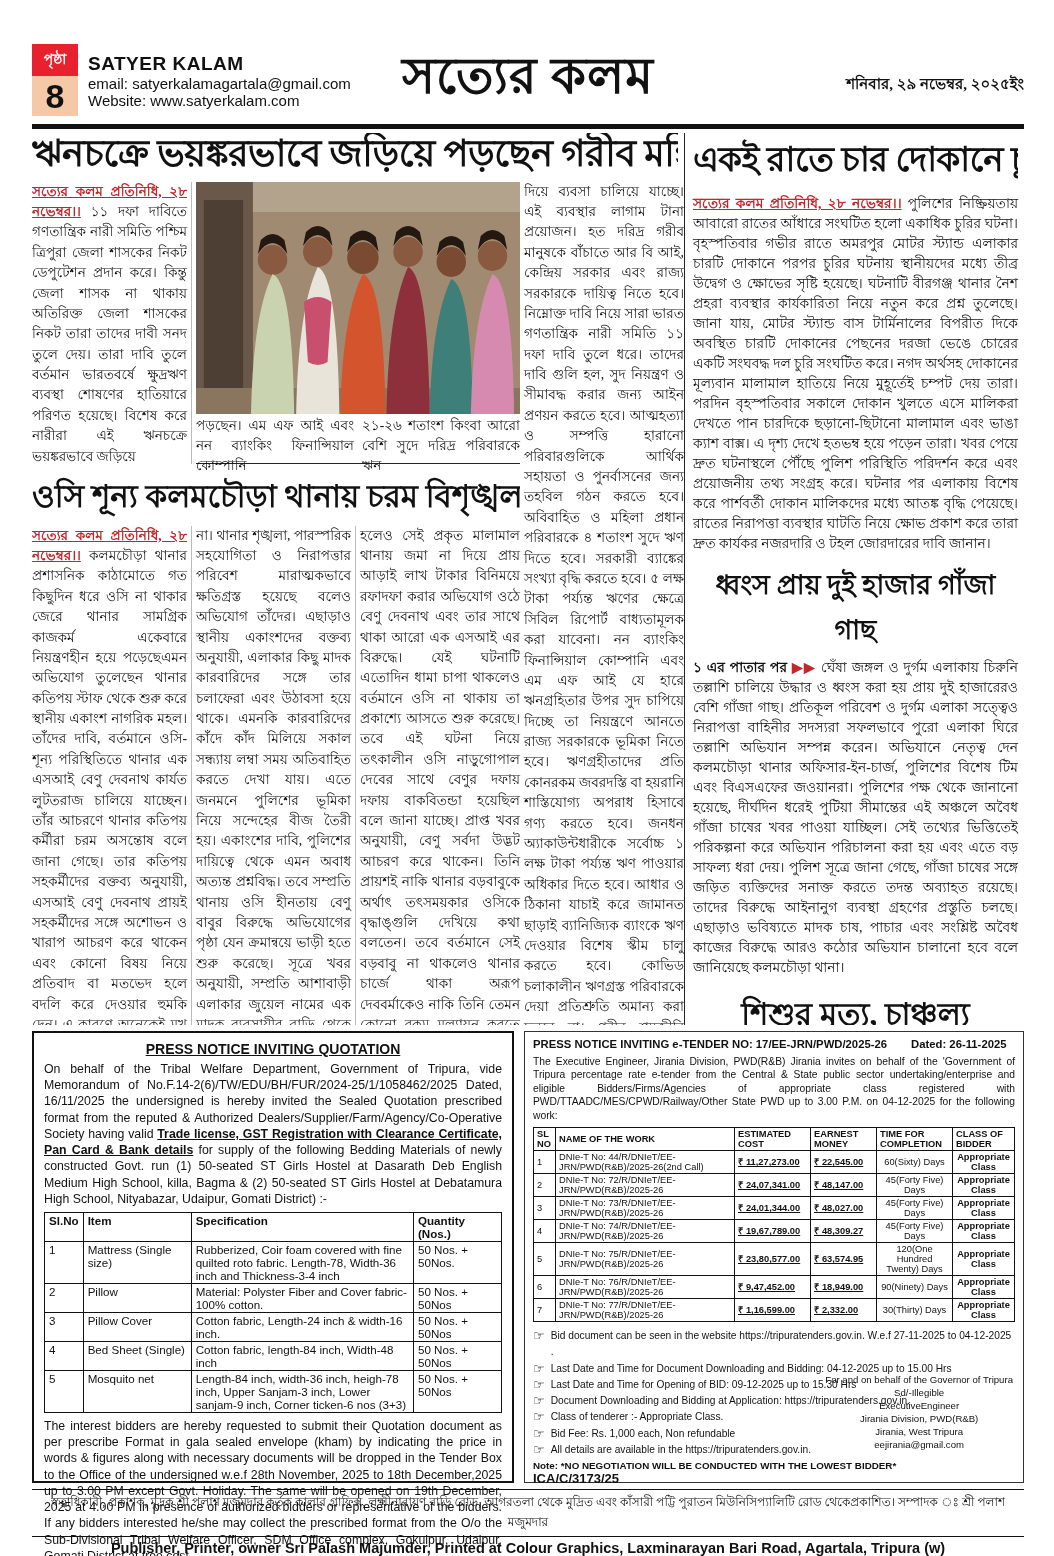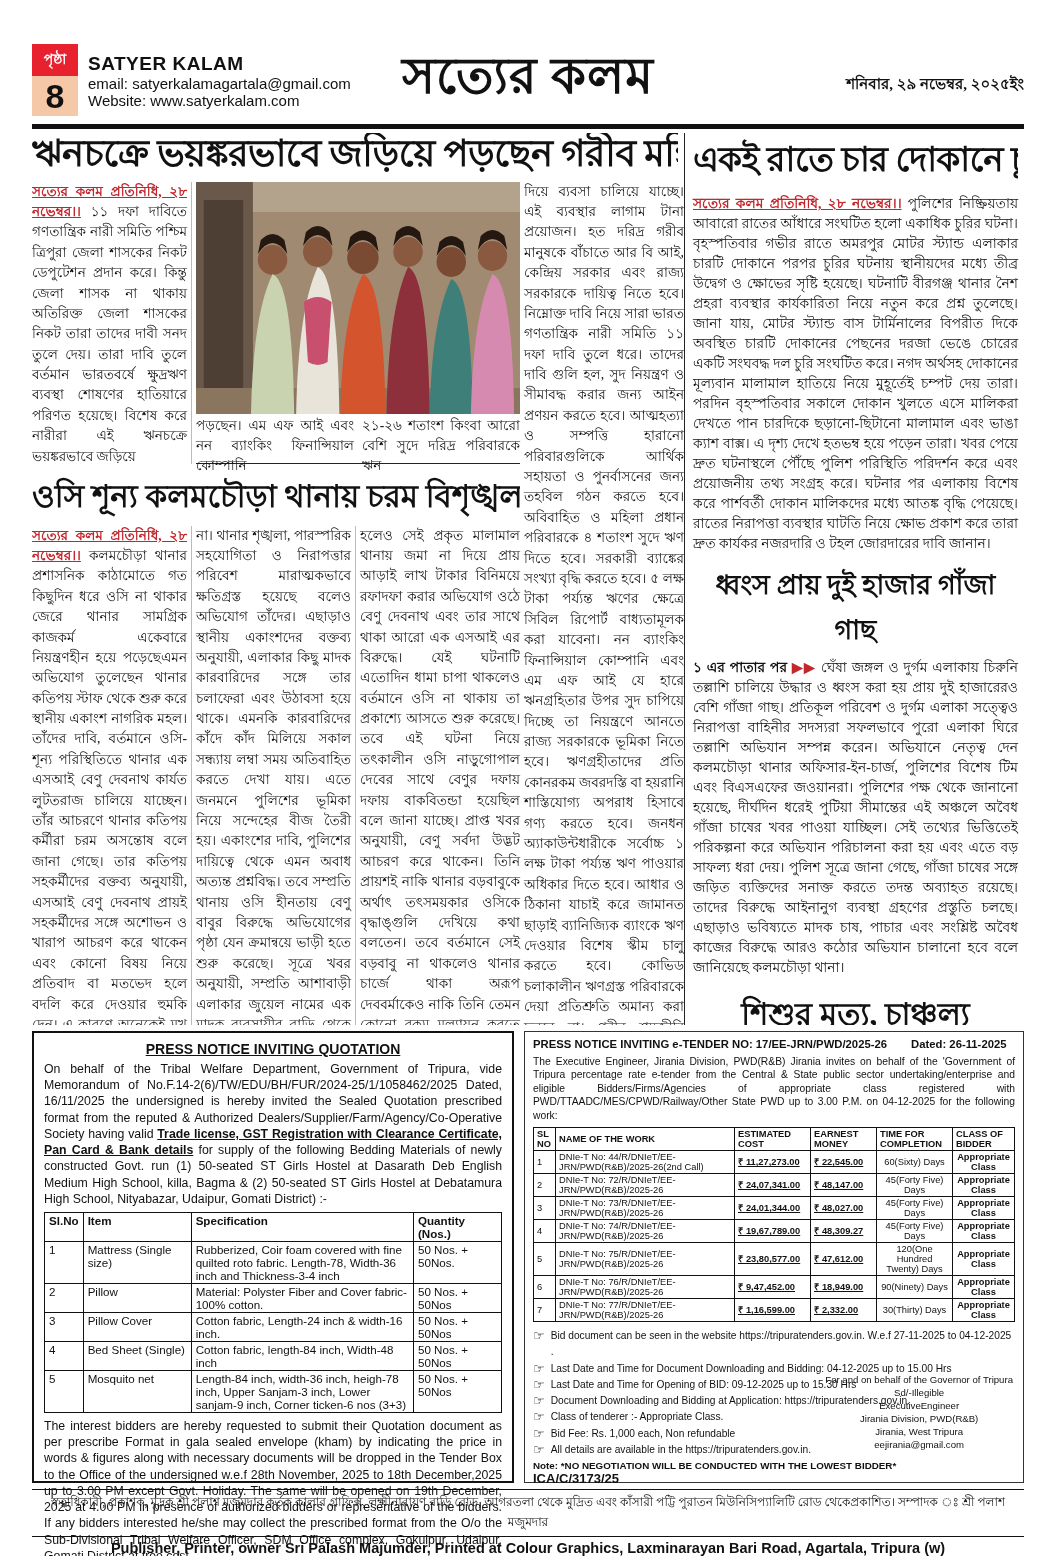--- a/index.html
+++ b/index.html
@@ -294,21 +294,21 @@
               <td>DNIe-T No: 74/R/DNIeT/EE-JRN/PWD(R&amp;B)/2025-26</td>
               <td class="money">₹ 19,67,789.00</td>
               <td class="money">₹ 48,309.27</td>
               <td class="days">45(Forty Five) Days</td>
               <td class="cls">Appropriate Class</td>
             </tr>
           <tr>
               <td>5</td>
               <td>DNIe-T No: 75/R/DNIeT/EE-JRN/PWD(R&amp;B)/2025-26</td>
               <td class="money">₹ 23,80,577.00</td>
-              <td class="money">₹ 47,612.00</td>
+              <td class="money">₹ 63,574.95</td>
               <td class="days">120(One Hundred Twenty) Days</td>
               <td class="cls">Appropriate Class</td>
             </tr>
           <tr>
               <td>6</td>
               <td>DNIe-T No: 76/R/DNIeT/EE-JRN/PWD(R&amp;B)/2025-26</td>
               <td class="money">₹ 9,47,452.00</td>
               <td class="money">₹ 18,949.00</td>
               <td class="days">90(Ninety) Days</td>
               <td class="cls">Appropriate Class</td>

